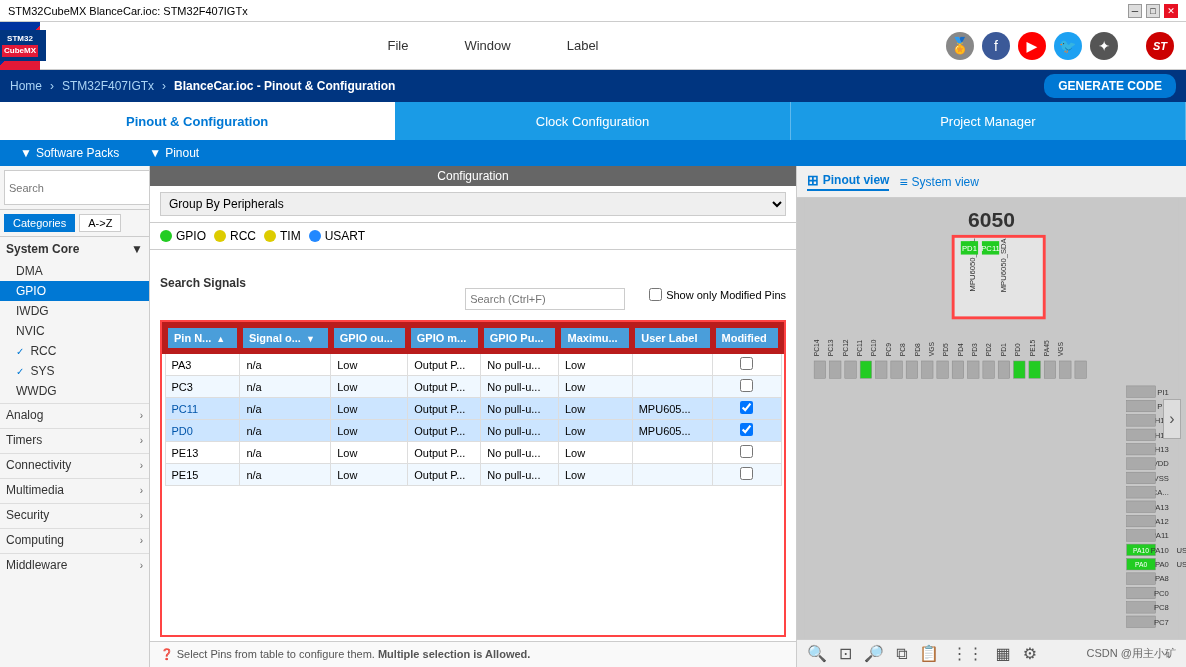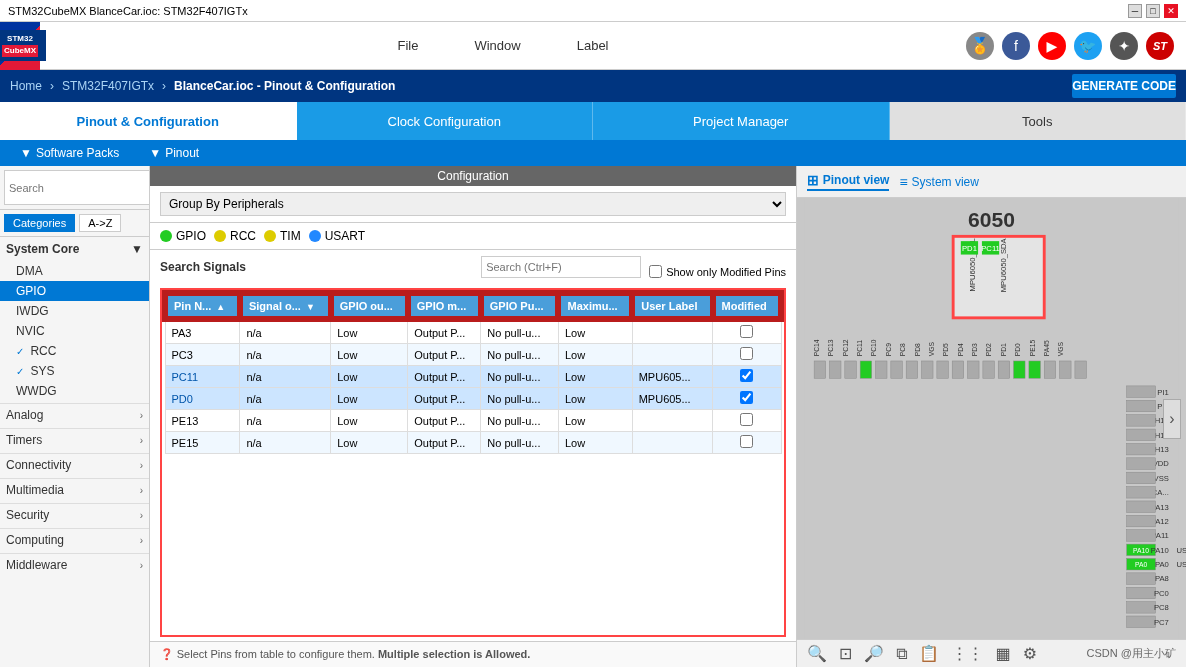--- a/index.html
+++ b/index.html
@@ -13,28 +13,28 @@
     #menubar { background: #fff; height: 48px; display: flex; align-items: center; border-bottom: 1px solid #ccc; }
     #logo { width: 40px; height: 48px; background: linear-gradient(135deg, #0033a0 50%, #e31937 50%); display: flex; align-items: center; justify-content: center; color: white; font-size: 9px; font-weight: bold; flex-shrink: 0; }
     #menu-items { display: flex; gap: 40px; padding: 0 30px; flex: 1; justify-content: center; }
     .menu-item { font-size: 13px; color: #333; cursor: pointer; padding: 4px 8px; }
     #social-icons { display: flex; gap: 8px; align-items: center; padding-right: 12px; }
     .social-icon { width: 28px; height: 28px; border-radius: 50%; display: flex; align-items: center; justify-content: center; font-size: 14px; color: white; }
     .si-fb { background: #3b5998; }
     .si-yt { background: #ff0000; }
     .si-tw { background: #1da1f2; }
     .si-net { background: #555; }
-    .si-st { background: #cc0000; font-weight: bold; font-size: 11px; }
+    .si-st { background: #cc0000; font-weight: bold; font-size: 11px; margin-left: 20px; }
 
     
     #breadcrumb { background: #003580; height: 32px; display: flex; align-items: center; padding: 0 10px; gap: 8px; }
     .bc-item { color: #aad4f5; font-size: 12px; cursor: pointer; }
     .bc-sep { color: #aad4f5; font-size: 12px; }
     .bc-active { color: white; font-weight: bold; }
-    #gen-code-btn { margin-left: auto; background: #0078d4; color: white; border: none; padding: 5px 0; font-size: 12px; font-weight: bold; cursor: pointer; border-radius: 2px; }
+    #gen-code-btn { margin-left: auto; background: #0078d4; color: white; border: none; padding: 5px 14px; font-size: 12px; font-weight: bold; cursor: pointer; border-radius: 10px; }
 
     
     #tabbar { height: 38px; display: flex; background: #1a9be6; }
     .tab { flex: 1; display: flex; align-items: center; justify-content: center; font-size: 13px; color: white; cursor: pointer; border-right: 1px solid rgba(255,255,255,0.3); }
     .tab.active { background: white; color: #0078d4; font-weight: bold; }
     .tab-tools { background: #e0e0e0; color: #333; }
 
     
     #submenu { background: #0078d4; height: 26px; display: flex; align-items: center; padding: 0 20px; gap: 30px; }
     .sub-item { color: white; font-size: 12px; cursor: pointer; display: flex; align-items: center; gap: 4px; }
@@ -147,21 +147,20 @@
   <span class="bc-item">STM32F407IGTx</span>
   <span class="bc-sep">›</span>
   <span class="bc-item bc-active">BlanceCar.ioc - Pinout &amp; Configuration</span>
   <button id="gen-code-btn">GENERATE CODE</button>
 </div>
 
 <div id="tabbar">
   <div class="tab active">Pinout &amp; Configuration</div>
   <div class="tab">Clock Configuration</div>
   <div class="tab">Project Manager</div>
-  <div class="tab tab-tools">Tools</div>
 </div>
 
 <div id="submenu">
   <div class="sub-item">
     <span>▼</span>
     <span>Software Packs</span>
   </div>
   <div class="sub-item">
     <span>▼</span>
     <span>Pinout</span>
@@ -246,21 +245,21 @@
         <span>TIM</span>
       </div>
       <div class="gpio-tab">
         <div class="gpio-dot dot-blue"></div>
         <span>USART</span>
       </div>
     </div>
 
     <div id="search-signals">
       <span style="font-size:12px;font-weight:bold;color:#333;">Search Signals</span>
-      <div style="display:flex;align-items:flex-end;gap:8px;">
+      <div style="display:flex;align-items:flex-start;gap:24px;margin-top:32px;">
         <input id="signals-search" type="text" placeholder="Search (Ctrl+F)" style="">
         <div id="show-modified" style="display:flex;align-items:center;gap:4px;">
           <input type="checkbox" style="">
           <span>Show only Modified Pins</span>
         </div>
       </div>
     </div>
 
     <div class="table-container">
       <table id="gpio-table">

